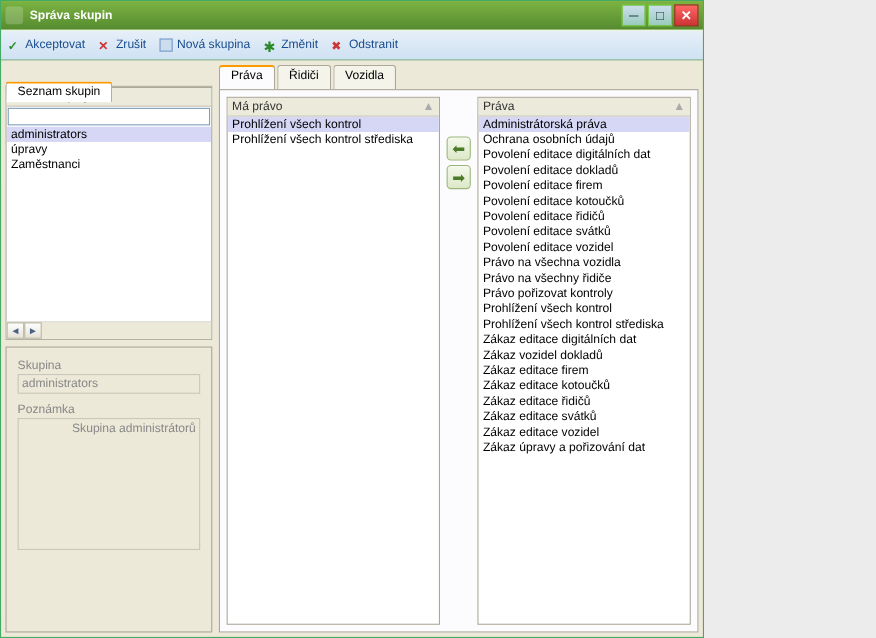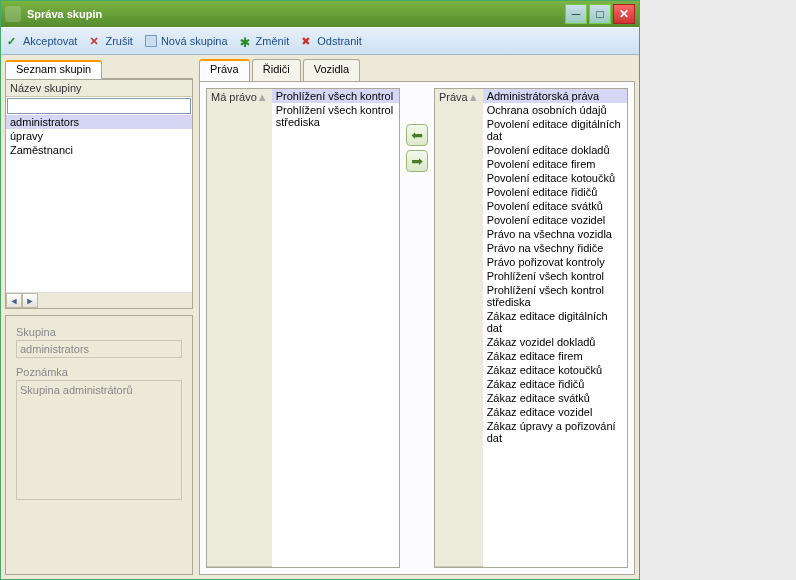--- a/index.html
+++ b/index.html
@@ -15,41 +15,41 @@
 .tool .ic { width:12px; height:12px; display:inline-block; }
 .ic-check { color:#2a8a2a; font-weight:bold; }
 .ic-x { color:#c33; font-weight:bold; }
 .ic-new { background:#cde; border:1px solid #79c; width:11px; height:11px; }
 .ic-edit { color:#2a8a2a; font-size:13px; }
 .ic-del { color:#c33; font-size:11px; }
 .client { flex:1; background:#ece9d8; padding:4px; display:flex; gap:6px; }
 .left { width:188px; display:flex; flex-direction:column; gap:6px; }
 .panel { background:#ece9d8; }
 .tabhead { display:flex; height:20px; border-bottom:1px solid #aca899; }
-.tab { padding:2px 10px; border:1px solid #aca899; border-bottom:none; background:#fefefe; margin-right:2px; border-radius:3px 3px 0 0; position:relative; top:1px; }
+.tab { padding:2px 10px; border:1px solid #aca899; border-bottom:none; background:#fefefe; margin-right:2px; border-radius:3px 3px 0 0; position:relative; top:15px; }
 .tab.active { background:#fff; border-top:2px solid #f90; padding-top:1px; z-index:2; }
 .listbox { background:#fff; border:1px solid #aca899; }
 .listhead { background:#ebeadb; border-bottom:1px solid #cbc7b8; padding:2px 4px; color:#333; display:flex; justify-content:space-between; }
 .listhead .arrow { color:#aaa; }
 .row { padding:1px 4px; font-size:11px; }
 .row.sel { background:#d6d6f5; }
 .row.input { background:#fff; border:1px solid #7f9db9; height:16px; margin:1px; }
 .scroll-h { height:16px; background:#ece9d8; border-top:1px solid #ddd; display:flex; }
 .sc-btn { width:16px; height:15px; background:linear-gradient(#fefefe,#e5e2d8); border:1px solid #bdb9a5; font-size:9px; display:flex; align-items:center; justify-content:center; color:#4a6184; }
 .details { border:1px solid #aca899; background:#ece9d8; flex:1; }
 .det-body { padding:10px; }
 .lbl { color:#888; margin-bottom:2px; }
 .field { background:#ece9d8; border:1px solid #c9c7ba; color:#888; padding:2px 3px; margin-bottom:8px; height:18px; }
-.textarea { background:#ece9d8; border:1px solid #c9c7ba; color:#888; padding:3px; height:120px; }
+.textarea { background:#ece9d8; border:1px solid #c9c7ba; color:#888; padding:3px; height:120px;text-align:right; }
 .right { flex:1; display:flex; flex-direction:column; }
 .rtabs { display:flex; height:22px; }
 .rtab { padding:3px 10px; border:1px solid #aca899; border-bottom:none; background:#f5f4ea; margin-right:2px; border-radius:3px 3px 0 0; cursor:pointer; }
 .rtab.active { background:#fcfcfe; border-top:2px solid #f90; padding-top:2px; }
 .rcontent { flex:1; border:1px solid #aca899; background:#fcfcfe; padding:6px; display:flex; gap:4px; }
-.col { background:#fff; border:1px solid #aca899; display:flex; flex-direction:row; }
+.col { background:#fff; border:1px solid #aca899; display:flex; flex-direction:column; }
 .col1 { flex:1; }
 .midbtns { width:26px; display:flex; flex-direction:column; gap:4px; padding-top:36px; align-items:center; }
 .arrbtn { width:22px; height:22px; border:1px solid #9ab577; border-radius:4px; background:linear-gradient(#f4f8ec,#dce9c8); display:flex; align-items:center; justify-content:center; font-size:14px; color:#4a7a2a; cursor:pointer; }
 .col2 { flex:1; }
 .rlist { flex:1; overflow:hidden; }
 #groups-box { height:230px; display:flex; flex-direction:column; }
 #groups-box .rlist { flex:1; }
 </style>
 </head>
 <body>

